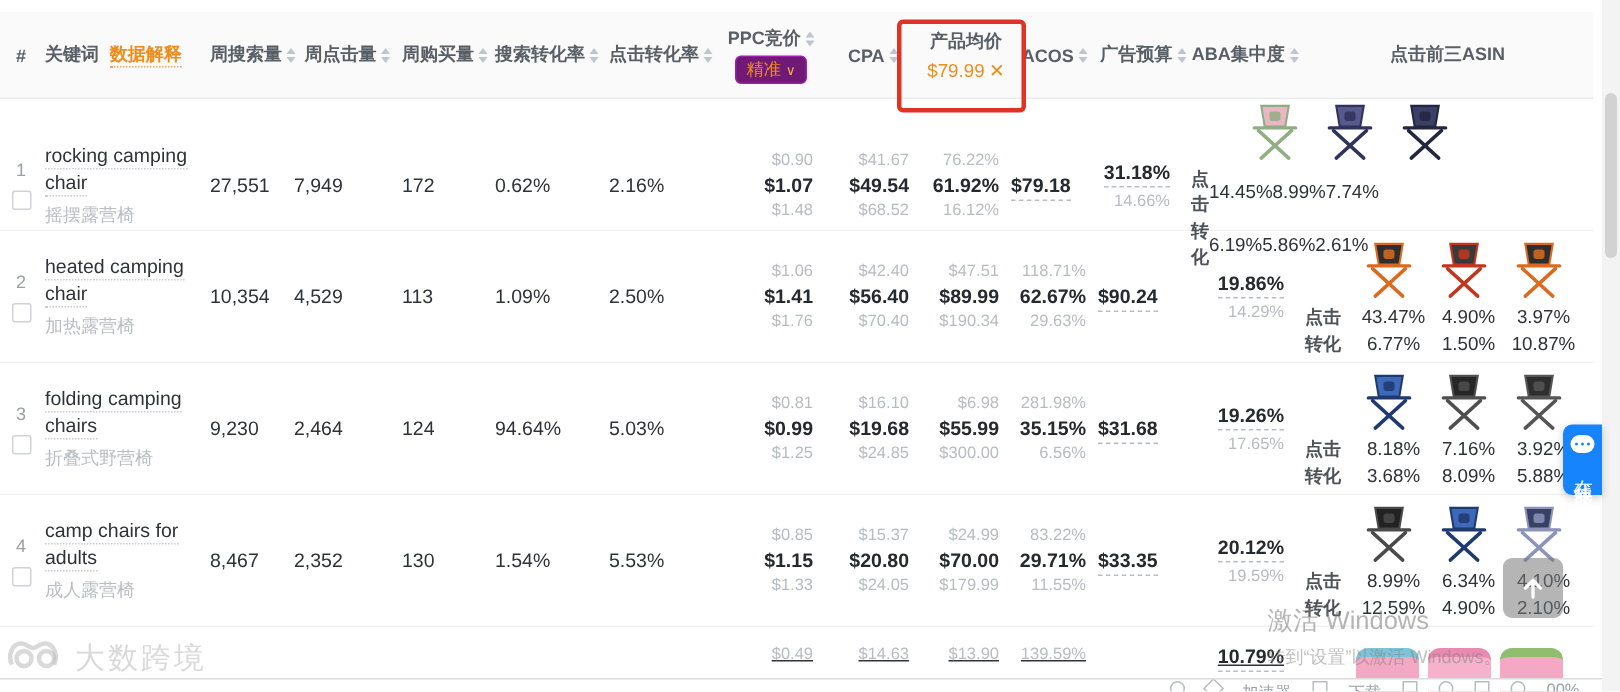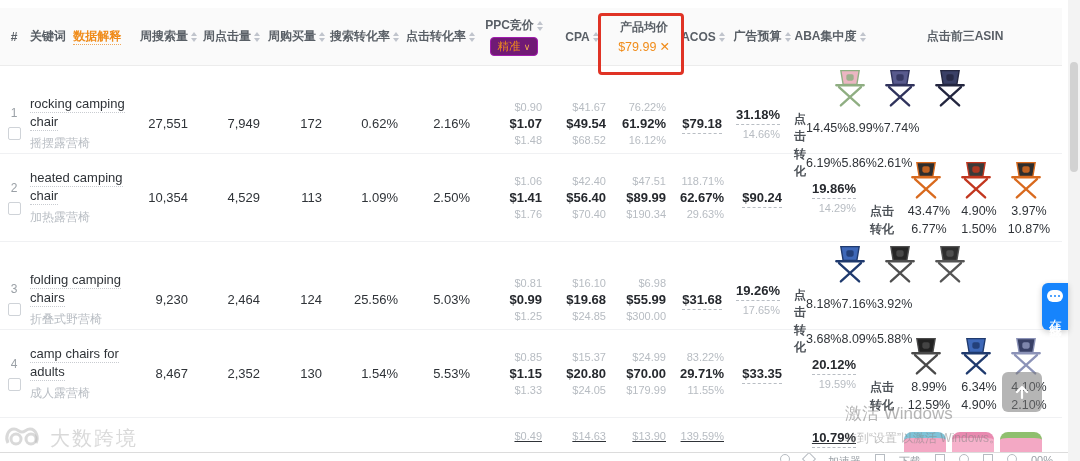--- a/index.html
+++ b/index.html
@@ -28,21 +28,21 @@
   .pill .caret { font-size:9px; color:#f3b04e; }
   .price-chip { color:#f08c1a; font-weight:normal; font-size:12.5px; white-space:nowrap; }
   .price-chip .x { margin-left:3px; cursor:pointer; font-weight:bold; }
 
   
   .red-box { position:absolute; left:598px; top:13px; width:86px; height:62px;
     border:3px solid #e03325; border-radius:4px; z-index:4; pointer-events:none; }
 
   
   .row { height:88px; border-bottom:1px solid #f0f1f3; align-items:center; font-size:13px; color:#2f3338; }
-  .cell { text-align:right; padding-right:8px; }
+  .cell { text-align:left; padding-right:8px; }
   .idx { display:flex; flex-direction:column; align-items:center; gap:7px; padding:0; text-align:center; }
   .idx .n { color:#9aa0a6; font-size:12px; }
   .cb { width:13px; height:13px; border:1px solid #cfd3d8; border-radius:2px; background:#fff; cursor:pointer; }
   .kw { text-align:left; padding-left:2px; }
   .kw .line { display:inline-block; font-size:13px; color:#2f3338; border-bottom:1px dotted #c9ccd1; line-height:17px; cursor:pointer; }
   .kw .cn { margin-top:4px; font-size:12px; color:#b9bec4; }
   .stack { display:flex; flex-direction:column; gap:3px; align-items:flex-end; padding-right:8px; }
   .sm { font-size:11px; color:#b7bcc2; }
   .md { font-size:13px; color:#26292e; font-weight:bold; }
   .dashu { border-bottom:1px dashed #b9bec4; padding-bottom:2px; }
@@ -337,36 +337,41 @@
       <div class="kw">
         <span class="kwlink">
           <span class="line">folding camping</span><br>
           <span class="line">chairs</span>
         </span>
         <div class="cn">折叠式野营椅</div>
       </div>
       <div class="cell">9,230</div>
       <div class="cell">2,464</div>
       <div class="cell">124</div>
-      <div class="cell">25.56%</div>
+      <div class="cell">94.64%</div>
       <div class="cell">5.03%</div>
       <div class="stack">
         <span class="sm">$0.81</span>
         <span class="md">$0.99</span>
         <span class="sm">$1.25</span>
       </div>
       <div class="stack">
         <span class="sm">$16.10</span>
         <span class="md">$19.68</span>
         <span class="sm">$24.85</span>
       </div>
       <div class="stack">
         <span class="sm">$6.98</span>
         <span class="md">$55.99</span>
         <span class="sm">$300.00</span>
+      </div>
+      <div class="stack">
+        <span class="sm">281.98%</span>
+        <span class="md">35.15%</span>
+        <span class="sm">6.56%</span>
       </div>
       <div class="cell budget-cell">
         <span class="md dashu">$31.68</span>
       </div>
       <div class="stack aba-cell">
         <span class="md dashu">19.26%</span>
         <span class="sm">17.65%</span>
       </div>
       <div class="asin-cell">
         <div class="thumbs">

